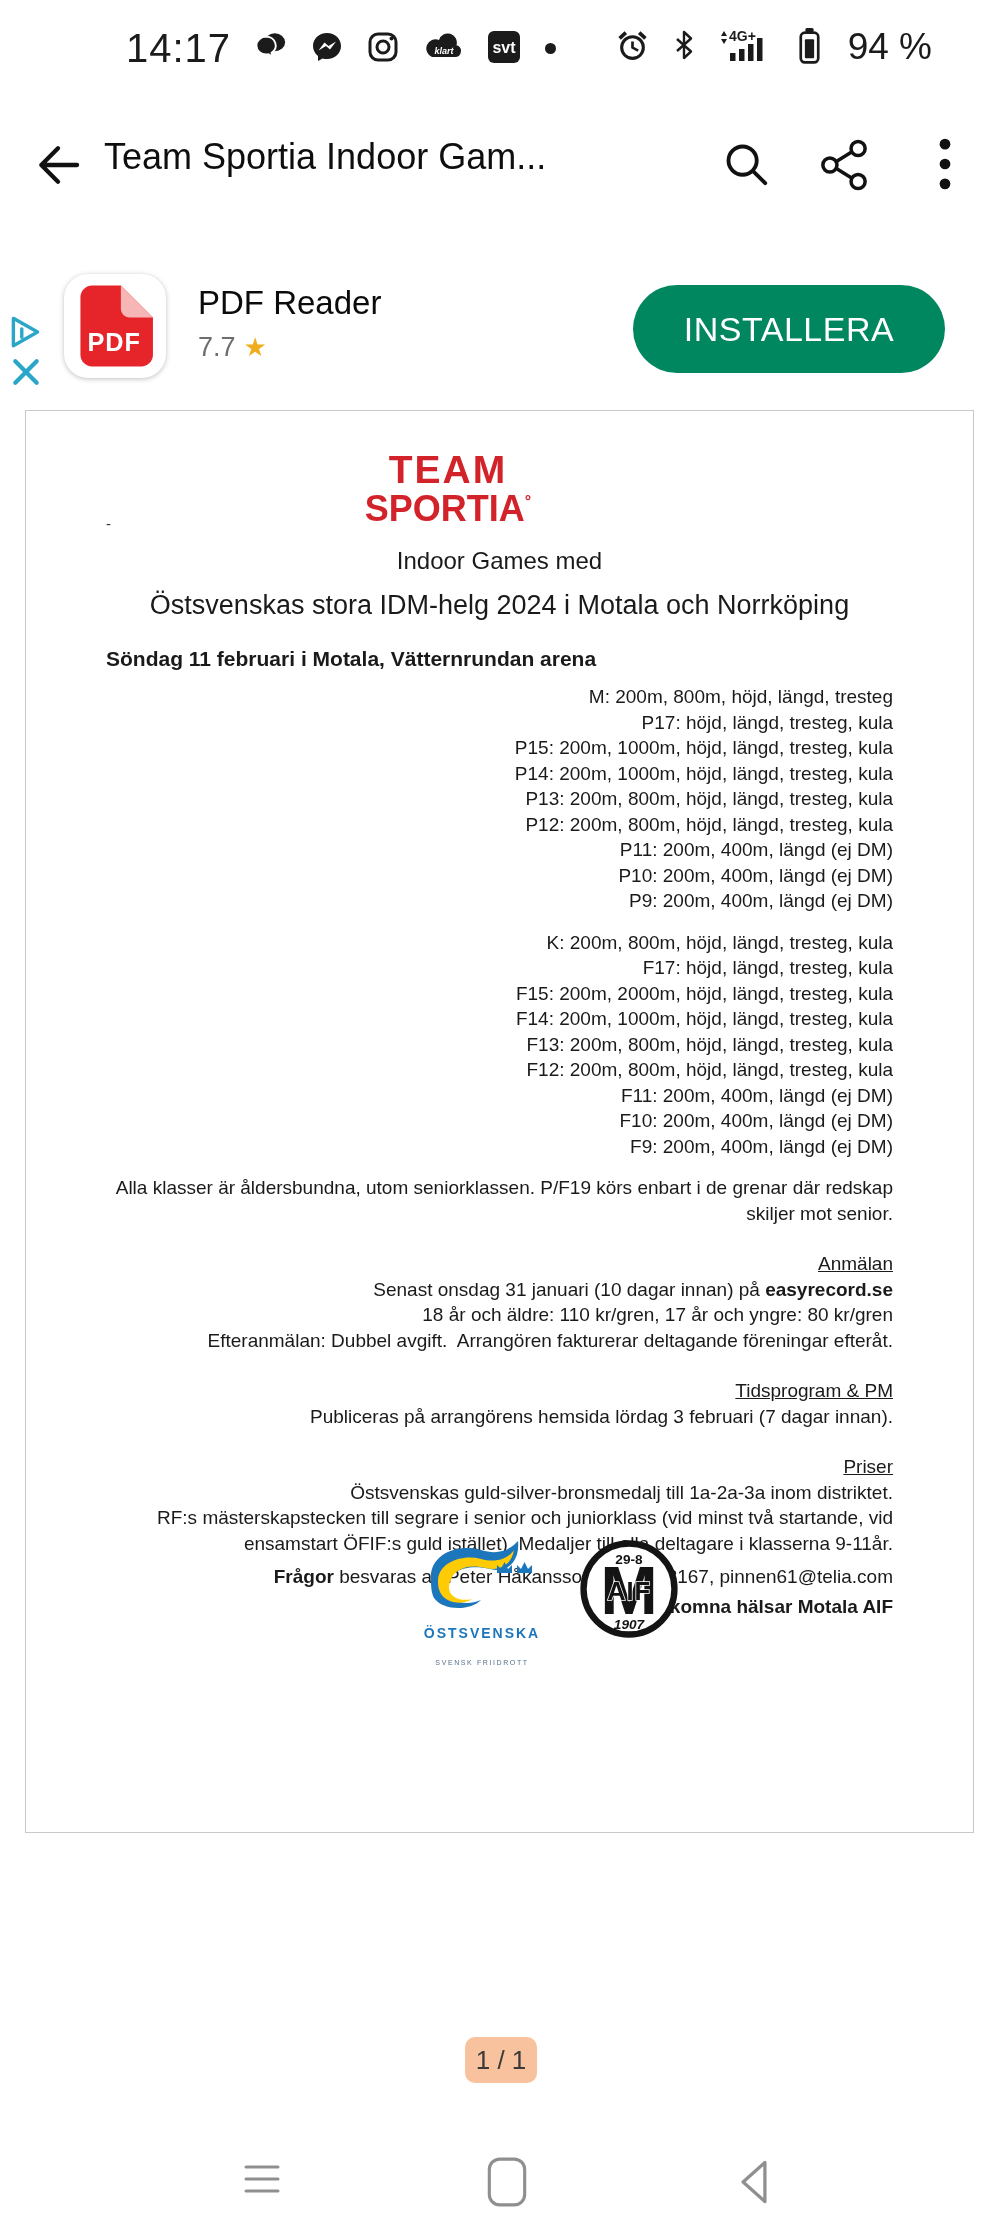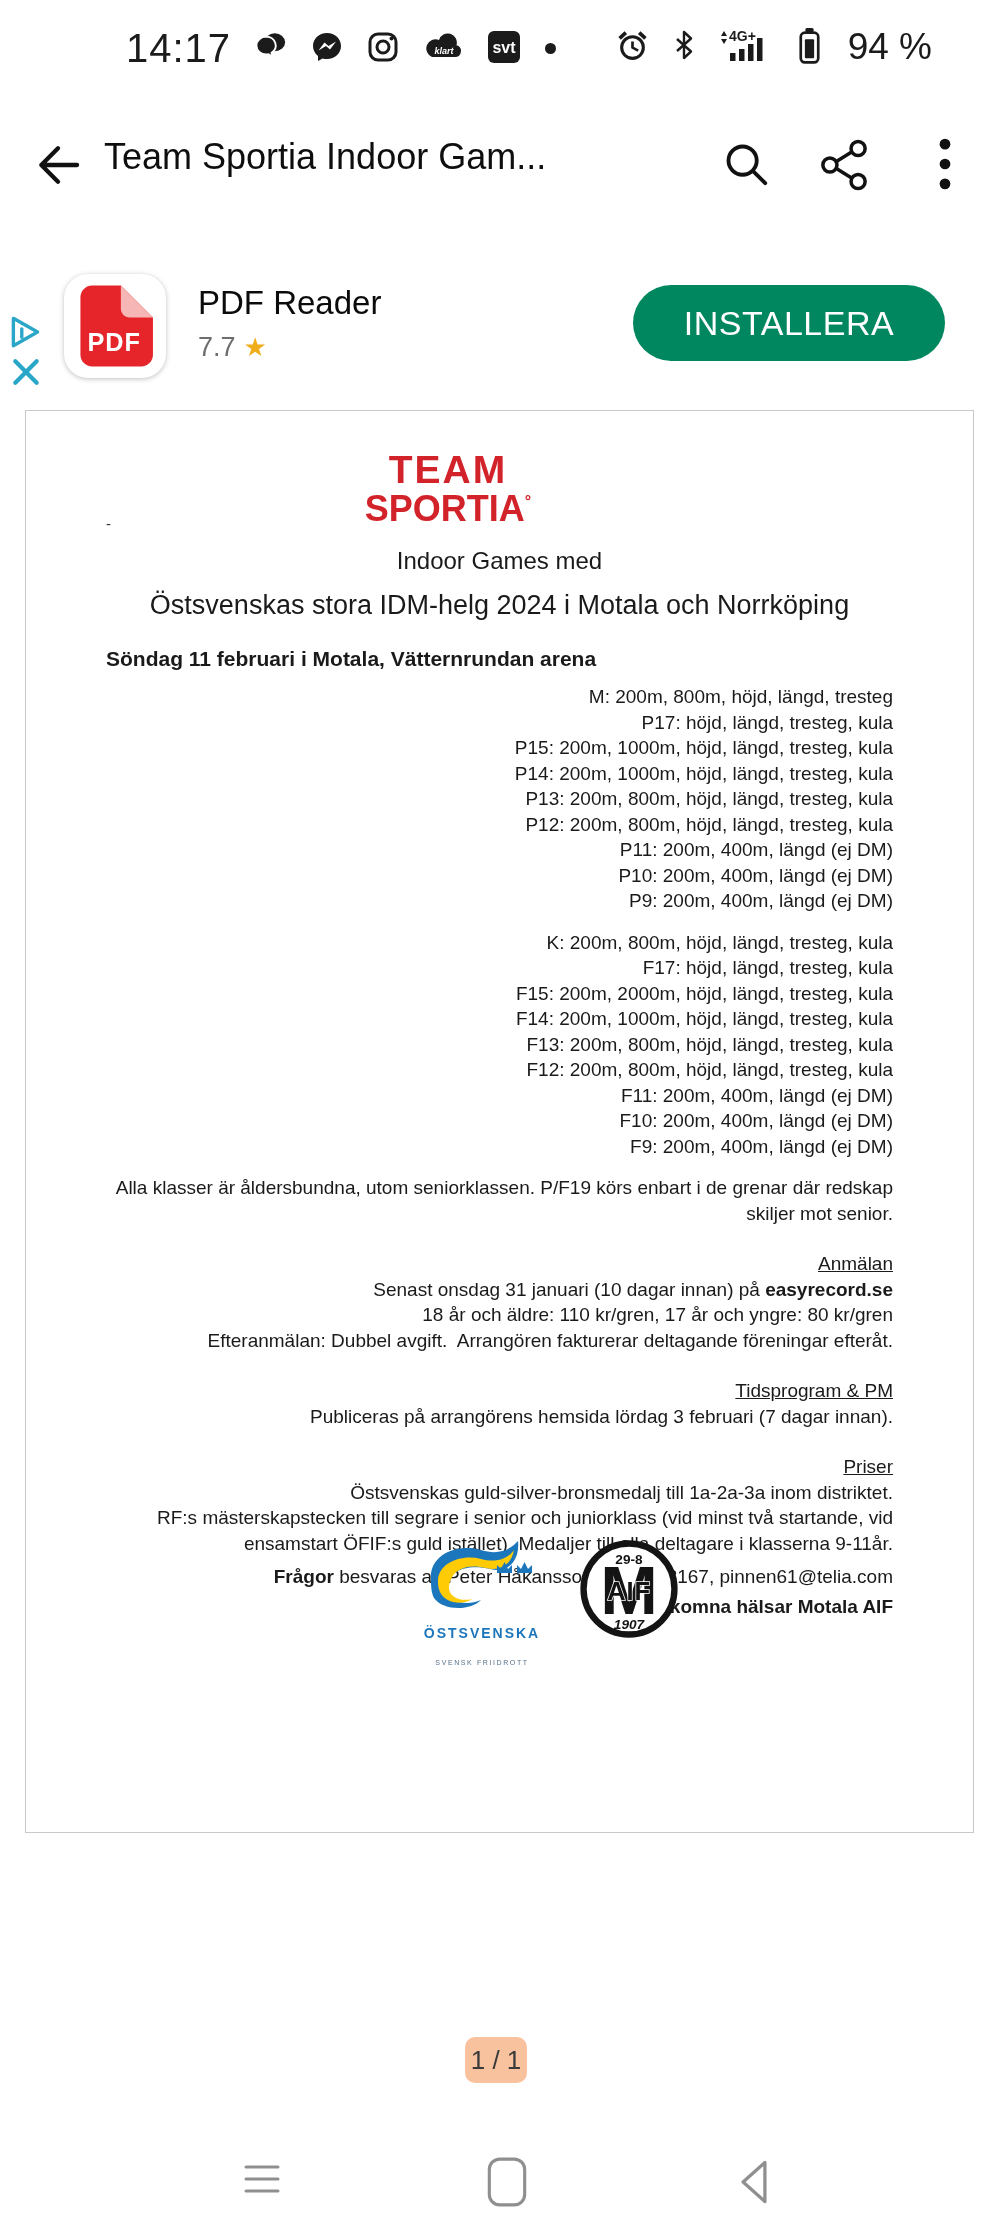--- a/index.html
+++ b/index.html
@@ -22,21 +22,21 @@
   .ab-more { position:absolute; left:938px; top:36px; }
 
   
   .ad-banner { position:absolute; top:258px; left:0; width:1000px; height:150px; background:#fff; }
   .ad-choices { position:absolute; left:8px; top:54px; }
   .ad-close { position:absolute; left:10px; top:98px; }
   .ad-pdf-icon { position:absolute; left:64px; top:16px; width:102px; height:104px; background:#fff; border-radius:24px; box-shadow:0 1px 5px rgba(0,0,0,.25); display:flex; align-items:center; justify-content:center; }
   .ad-name { position:absolute; left:198px; top:26px; font-size:33px; font-weight:500; color:#0b0b0b; }
   .ad-rating { position:absolute; left:198px; top:74px; font-size:27px; color:#6e6e6e; display:flex; align-items:center; gap:8px; }
   .ad-star { color:#f0ad1b; font-size:26px; }
-  .ad-install { position:absolute; left:633px; top:27px; width:312px; height:76px; background:#01875f; border:none; border-radius:48px; color:#ffffff; font-size:34px; font-family:"Liberation Sans",sans-serif; letter-spacing:0.5px; cursor:pointer; }
+  .ad-install { position:absolute; left:633px; top:27px; width:312px; height:88px; background:#01875f; border:none; border-radius:48px; color:#ffffff; font-size:34px; font-family:"Liberation Sans",sans-serif; letter-spacing:0.5px; cursor:pointer; }
 
   
   .doc-card { position:absolute; left:25px; top:410px; width:949px; height:1423px; background:#ffffff; border:1px solid #c9c9c9; }
   .doc-inner { position:relative; width:100%; height:100%; padding:36px 80px 0 80px; font-size:19px; line-height:25px; color:#1a1a1a; }
   .ts-logo { width:180px; margin:8px 0 0 252px; text-align:center; color:#d2232a; font-weight:800; font-family:"Liberation Sans",sans-serif; }
   .ts-line1 { font-size:39px; line-height:30px; letter-spacing:2px; }
   .ts-line2 { font-size:36px; line-height:34px; letter-spacing:0px; white-space:nowrap; }
   .ts-mark { font-size:16px; vertical-align:14px; }
   .stray-dash { position:absolute; left:80px; top:100px; font-size:15px; color:#333; }
   .doc-title1 { text-align:center; font-size:24px; font-weight:500; margin-top:20px; line-height:30px; }
@@ -50,21 +50,21 @@
   .b { font-weight:700; }
   .prewrap { white-space:pre; }
   .fragor-line { margin-top:8px; }
   .valkomna { margin-top:4px; font-weight:700; }
   .logo-row { position:absolute; left:395px; top:1128px; display:flex; align-items:flex-start; gap:36px; }
   .ostsvenska { width:122px; text-align:center; }
   .ost-name { font-size:14px; font-weight:700; color:#1c76bc; letter-spacing:2px; margin-top:4px; white-space:nowrap; }
   .ost-sub { font-size:7px; color:#55718c; letter-spacing:1.6px; margin-top:4px; white-space:nowrap; }
 
   
-  .page-badge { position:absolute; left:465px; top:2037px; width:62px; height:46px; background:#f9c29e; border-radius:10px; display:flex; align-items:center; justify-content:center; font-size:26px; color:#3a3a3a; }
+  .page-badge { position:absolute; left:465px; top:2037px; width:72px; height:46px; background:#f9c29e; border-radius:10px; display:flex; align-items:center; justify-content:center; font-size:26px; color:#3a3a3a; }
   .nav-bar { position:absolute; left:0; top:2140px; width:1000px; height:93px; background:#fff; }
   .nav-menu { position:absolute; left:242px; top:22px; }
   .nav-home { position:absolute; left:486px; top:16px; }
   .nav-back { position:absolute; left:734px; top:18px; }
 </style>
 </head>
 <body>
 
 <div class="status-bar">
   <div class="sb-left">

